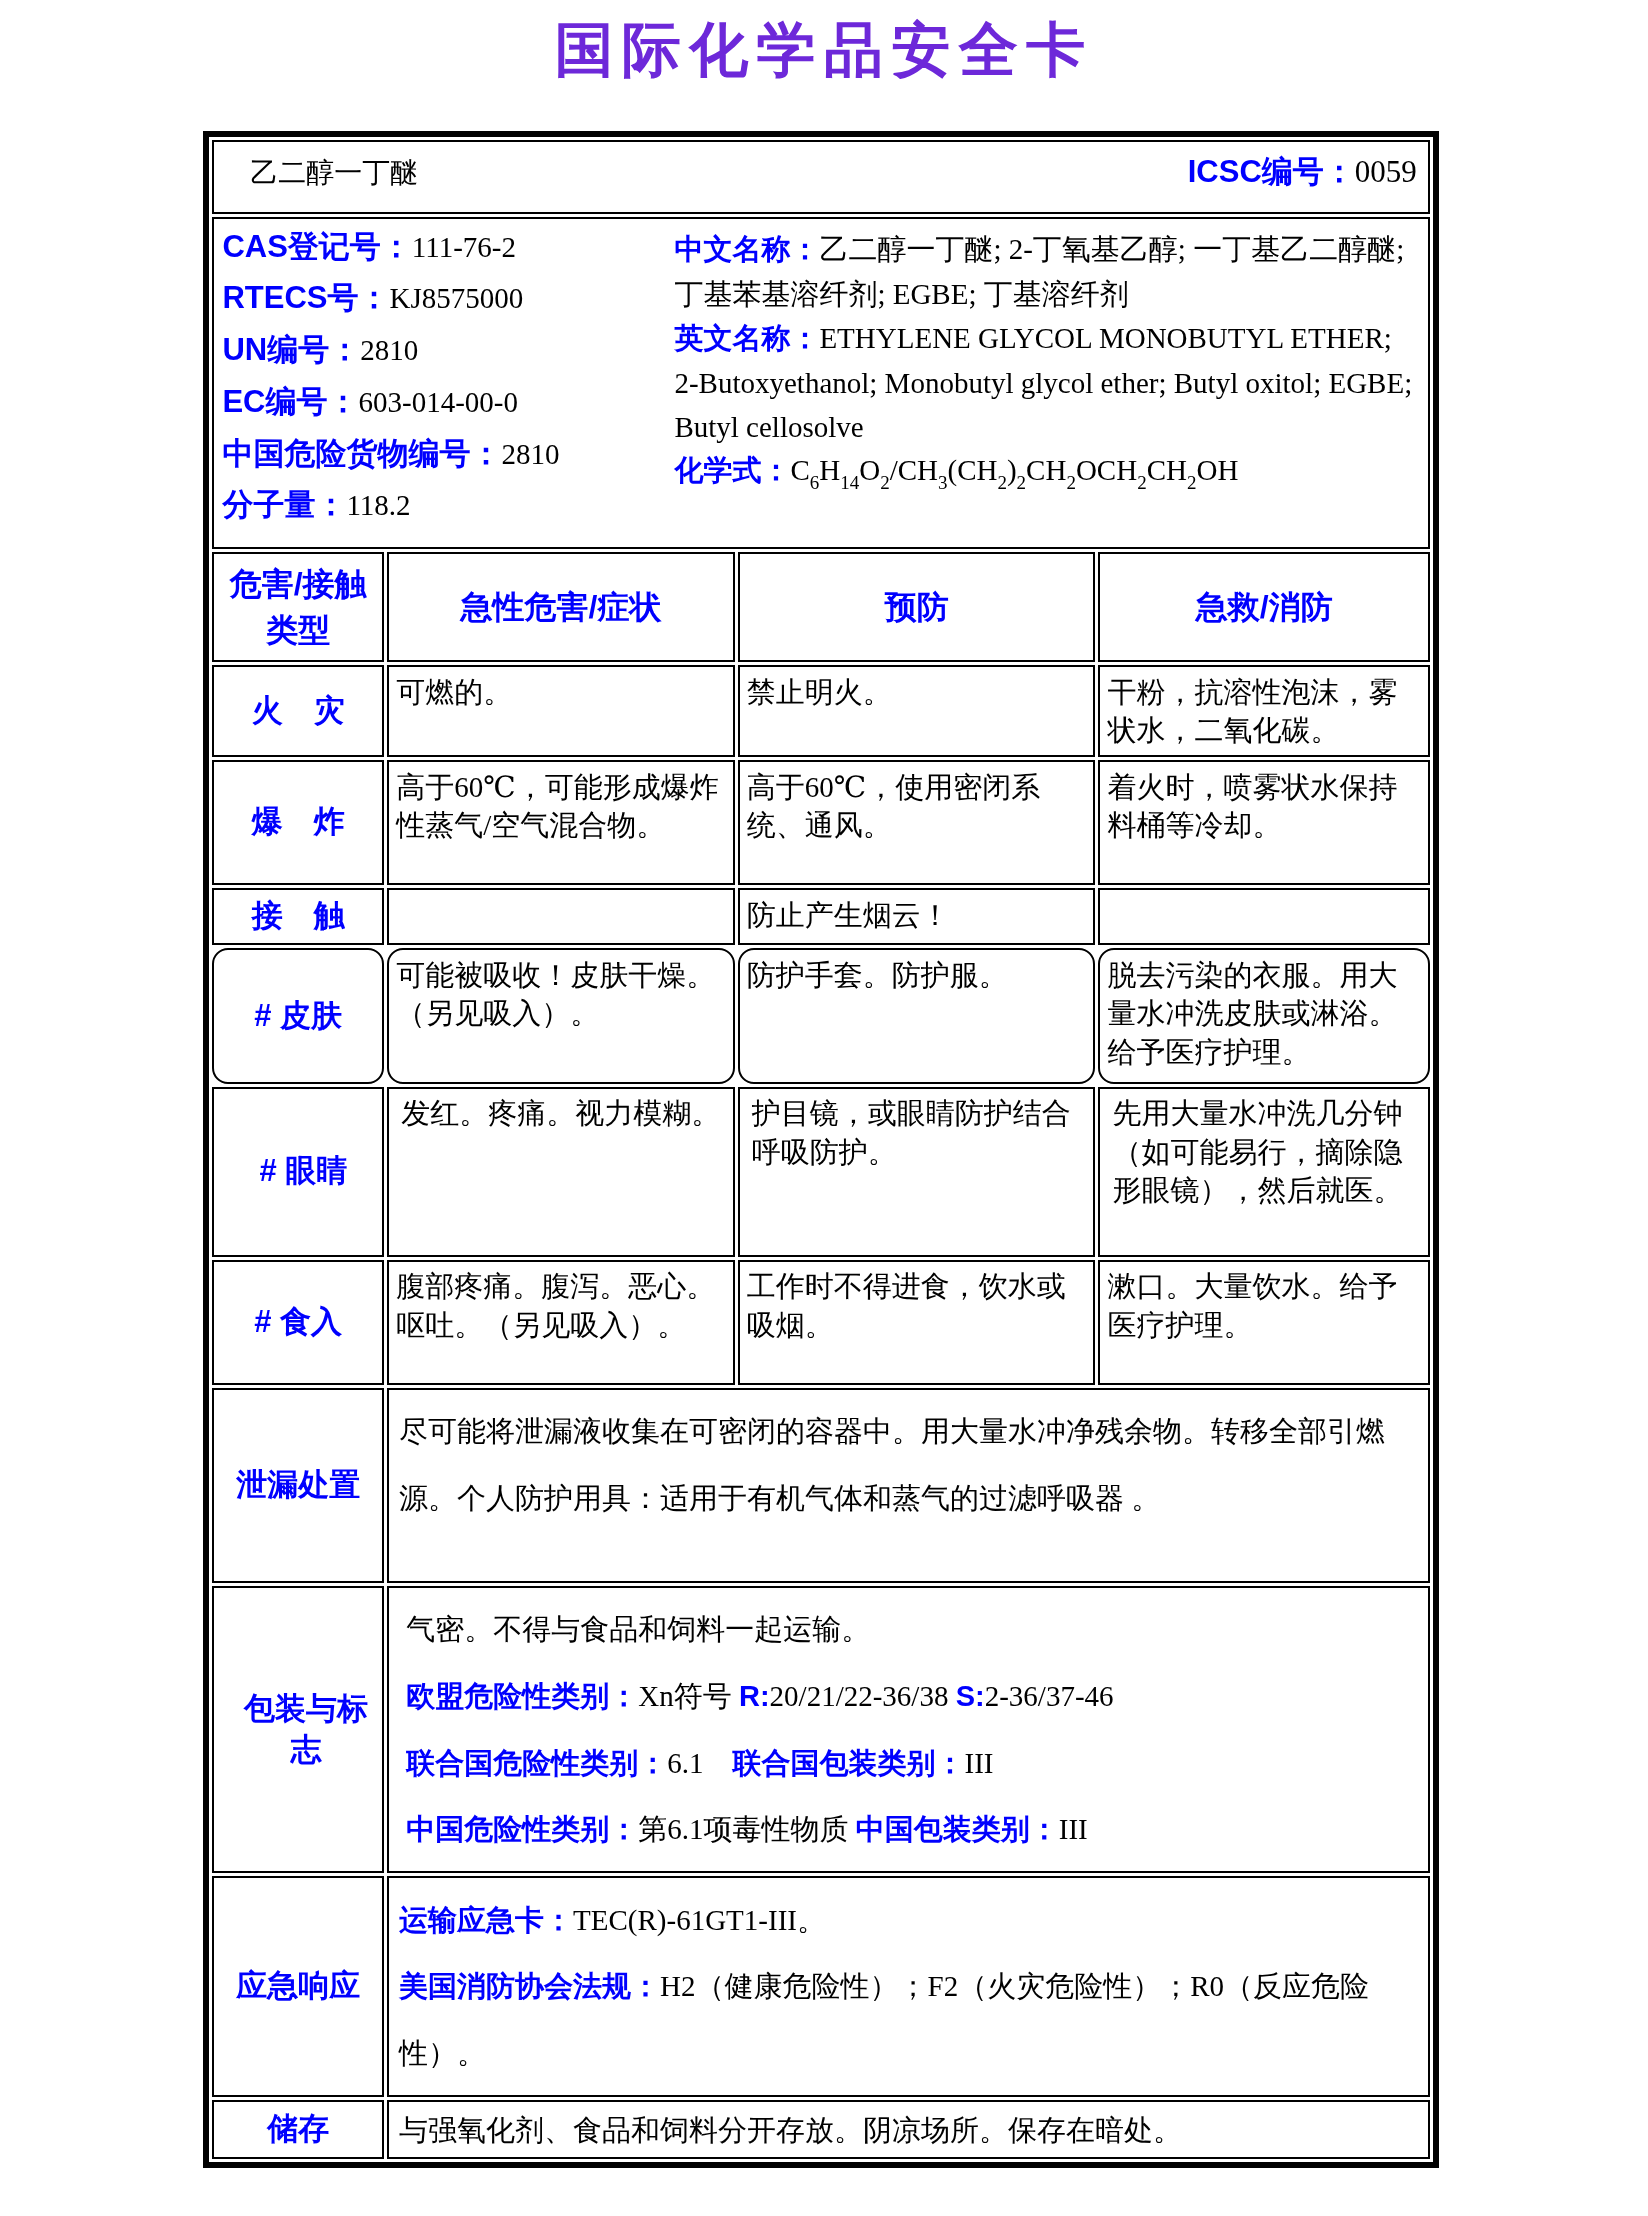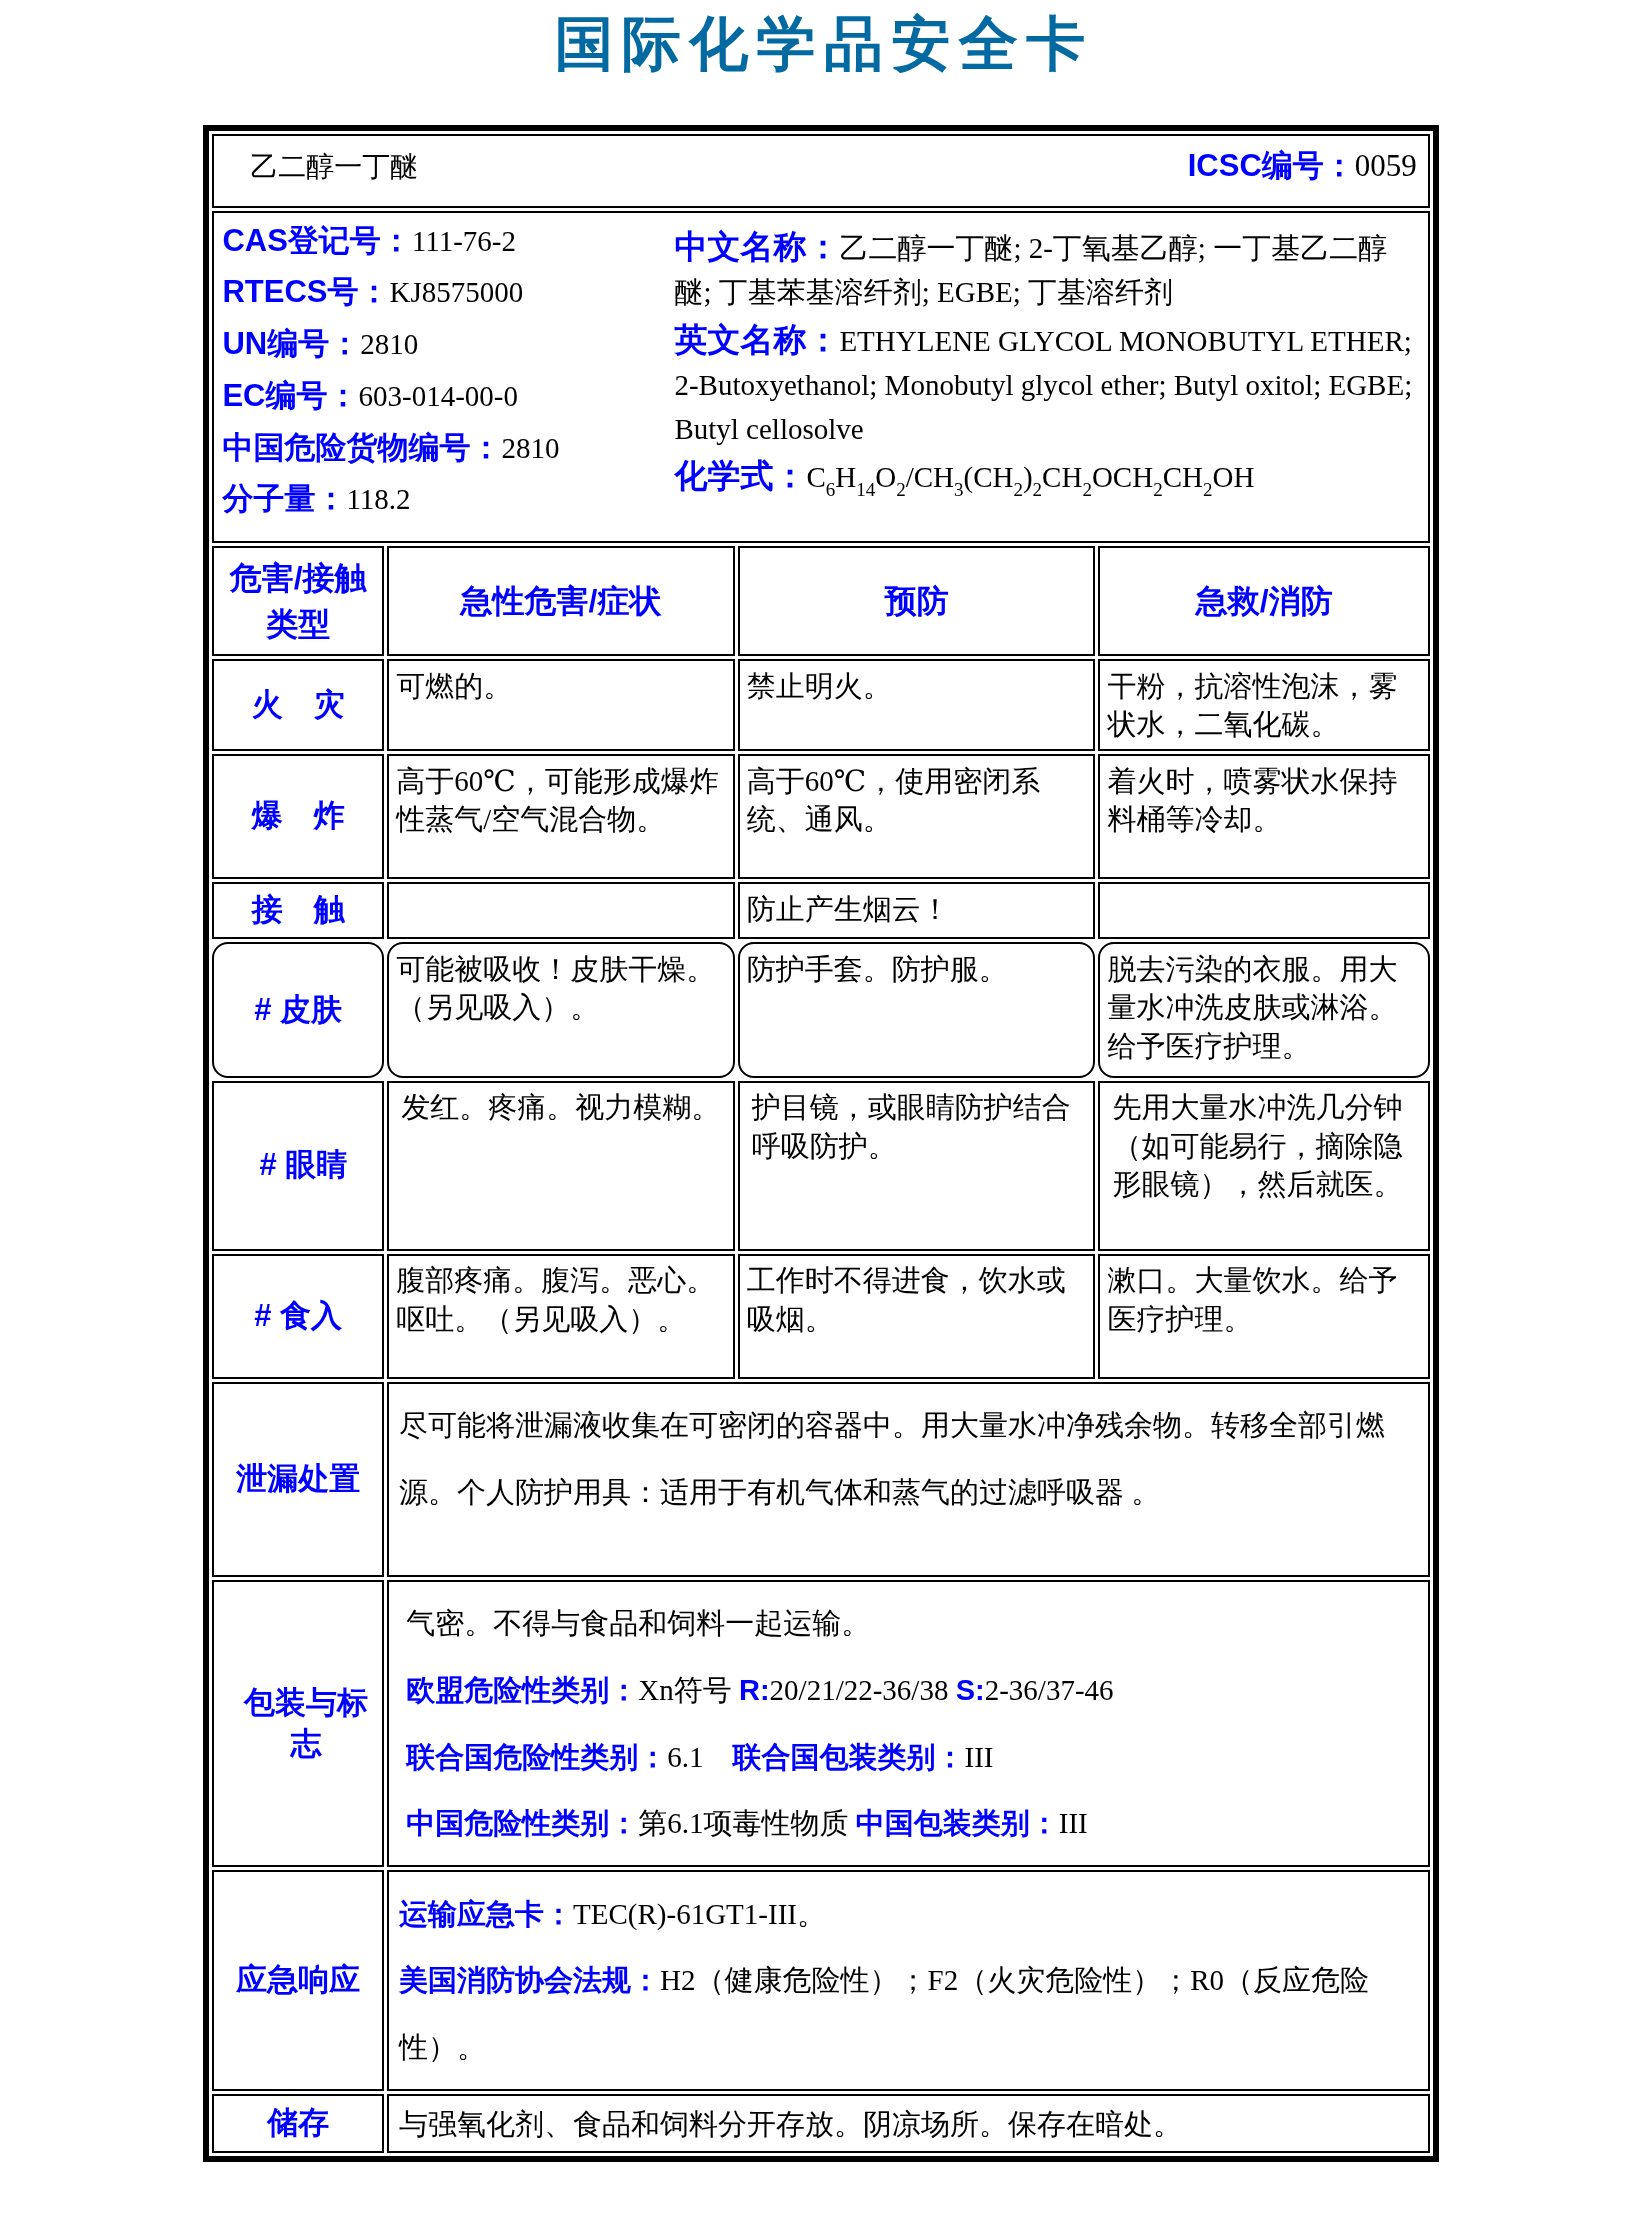--- a/index.html
+++ b/index.html
@@ -2,23 +2,23 @@
 <html style="font-size:11px"><head>
 <meta charset="utf-8">
 <style>
   html,body{margin:0;padding:0;background:#ffffff;}
   body{
     width:1648px;height:2216px;position:relative;
     font-family:"Liberation Serif","DejaVu Serif",serif;
     color:#000;
   }
   .page-title{
-    padding-top:13px;
+    padding-top:19px;
     text-align:center;
-    color:#0369a1;
+    color:#6d28d9;
     font-family:"DejaVu Serif","Liberation Serif",serif;
     font-weight:bold;
     font-size:59px;
     line-height:1.05;
     letter-spacing:8.4px;
   }
   table.card{
     margin:50px 0 0 203px;
     width:1236px;
     table-layout:fixed;
@@ -76,21 +76,21 @@
   .icsc{font-size:31px;white-space:nowrap;}
   .icsc .num{color:#000;font-family:"Liberation Serif","DejaVu Serif",serif;font-weight:normal;}
 
   
   .ident-inner{display:flex;padding:2.8px 1.4px;}
   .ident-left{width:452px;flex:0 0 auto;}
   .ident-right{flex:1 1 auto;}
   .id-line{margin:0 0 14.6px 0;font-size:29px;line-height:1.2;}
   .id-line .blue{font-size:31px;}
   .ident-right .para{line-height:1.5;margin:0;}
-  .ident-right .para .blue{font-size:33px;}
+  .ident-right .para .blue{font-size:29px;font-family:Liberation Mono, monospace;}
   .para-en{margin-top:31px;}
   .para-formula{margin-top:7px;white-space:nowrap;}
   .sub{font-size:19px;vertical-align:-9px;}
 
   
   td.sec{padding:8.4px 9.8px;}
   td.sec .rtline{line-height:2.3;}
   td.sec-tight{vertical-align:middle;}
   td.sec-tight .rtline{line-height:1.32;}
 </style>

